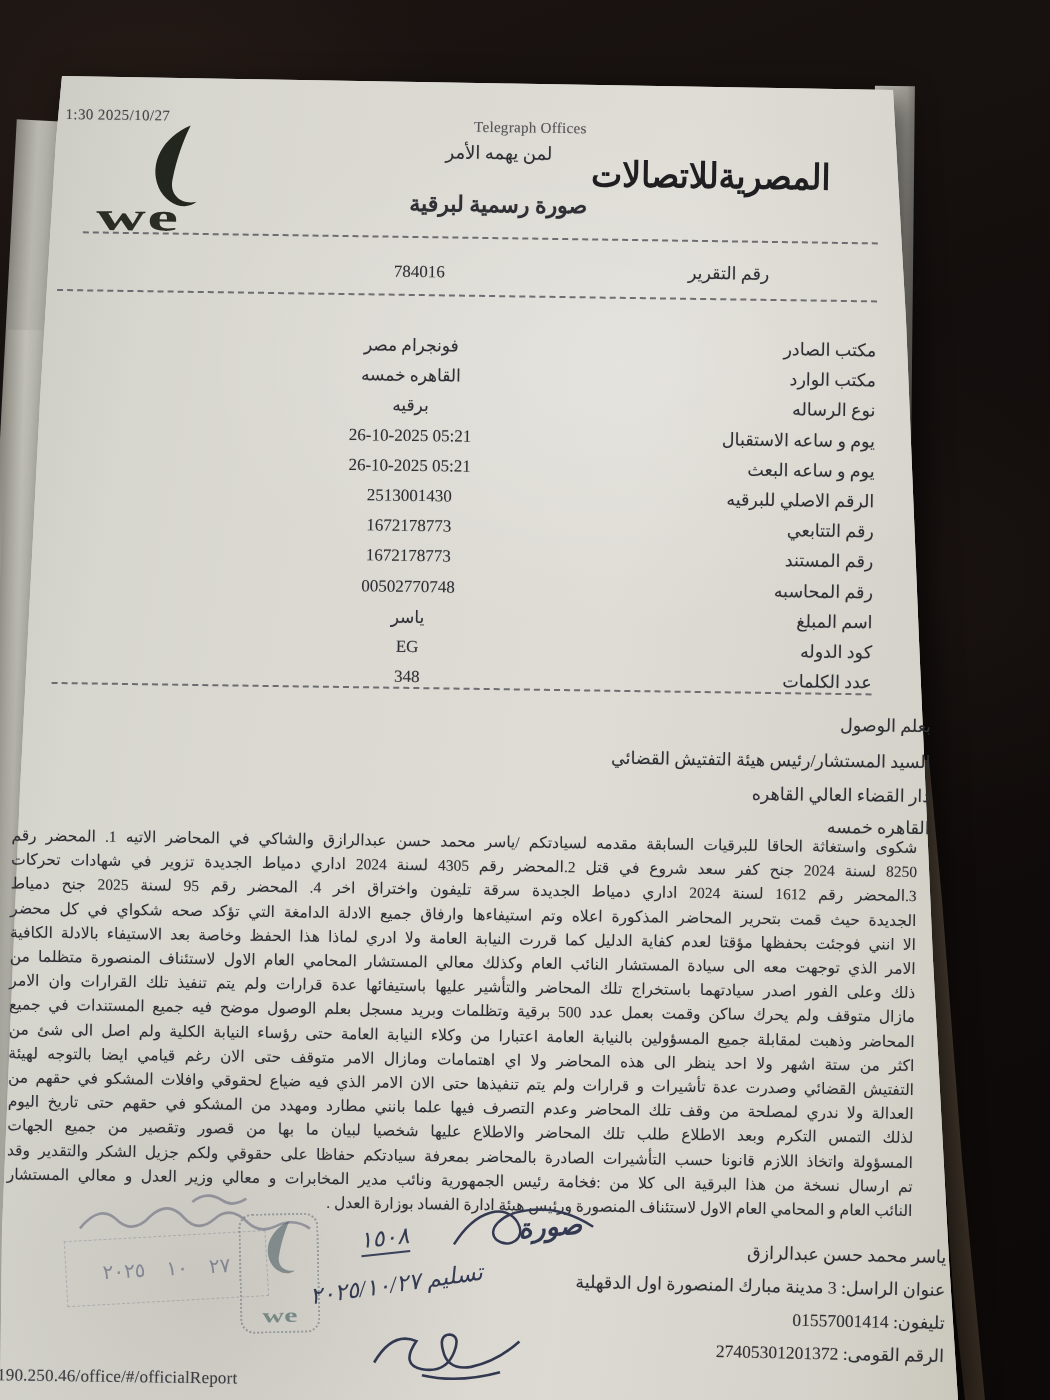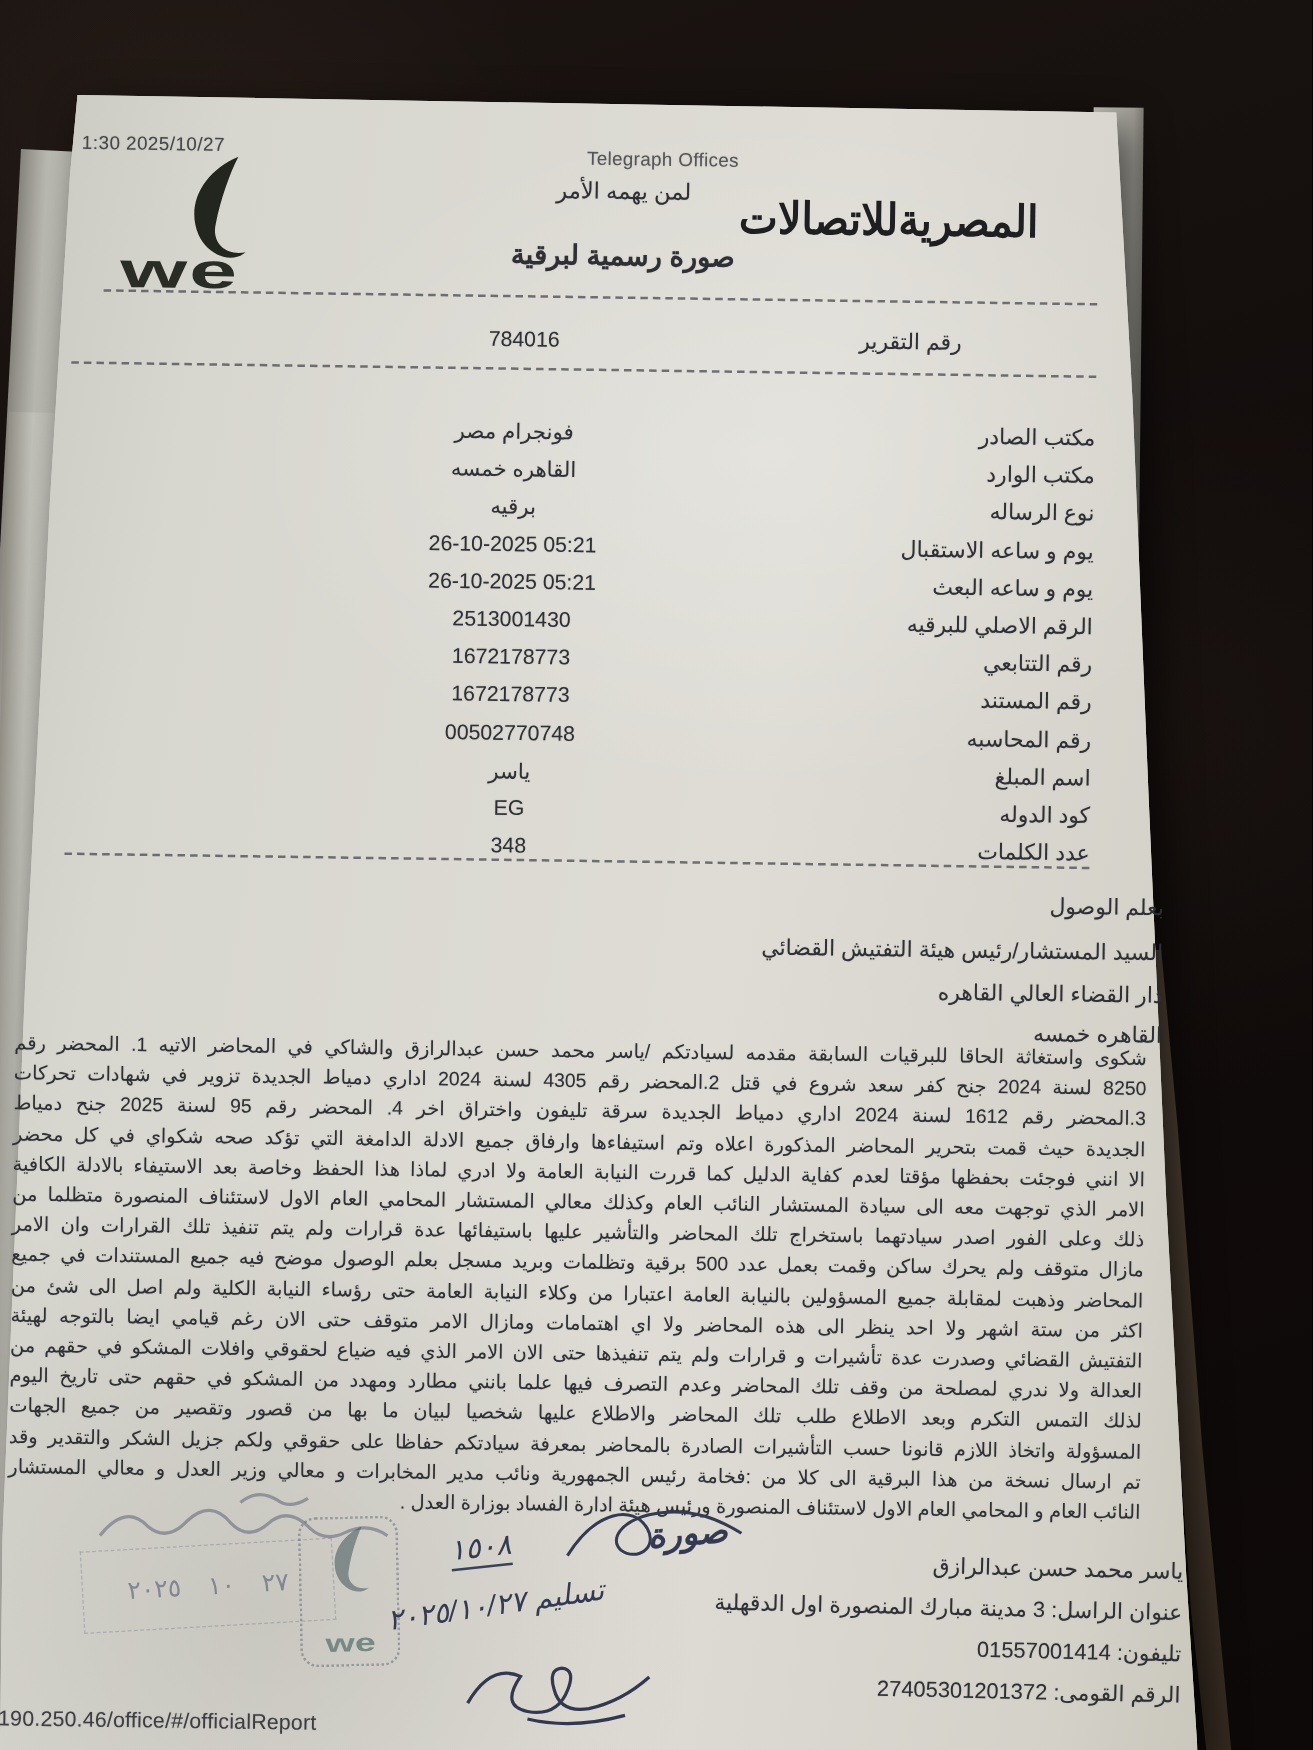--- a/index.html
+++ b/index.html
@@ -1,18 +1,18 @@
 <!DOCTYPE html>
 <html><head>
 <meta charset="utf-8">
 <style>
   html,body{margin:0;padding:0;background:#000;}
   .scene{
     position:relative;width:1050px;height:1400px;overflow:hidden;
-    font-family:Liberation Sans, sans-serif;
+    font-family:Liberation Serif, serif;
     background:
       radial-gradient(420px 300px at 15% 8%, rgba(95,72,55,.14), transparent 70%),
       radial-gradient(520px 400px at 88% 42%, rgba(82,62,48,.11), transparent 70%),
       radial-gradient(340px 280px at 70% 82%, rgba(75,58,45,.13), transparent 70%),
       linear-gradient(160deg,#1c1512 0%,#120d0c 45%,#0d0908 100%);
   }
   .undersheet{position:absolute;background:linear-gradient(90deg,#8f8d84,#c6c5bd 35%,#d0cfc7);}
   .us1{left:-8px;top:330px;width:54px;height:1090px;transform:rotate(1.6deg);}
   .us2{left:0px;top:120px;width:48px;height:640px;transform:rotate(3deg);background:linear-gradient(90deg,#85837b,#bdbcb4 45%,#c8c7bf);}
   .us3{left:872px;top:86px;width:40px;height:560px;transform:rotate(.6deg);background:linear-gradient(90deg,#d0cfc7,#a3a199 80%,#7e7c74);}

